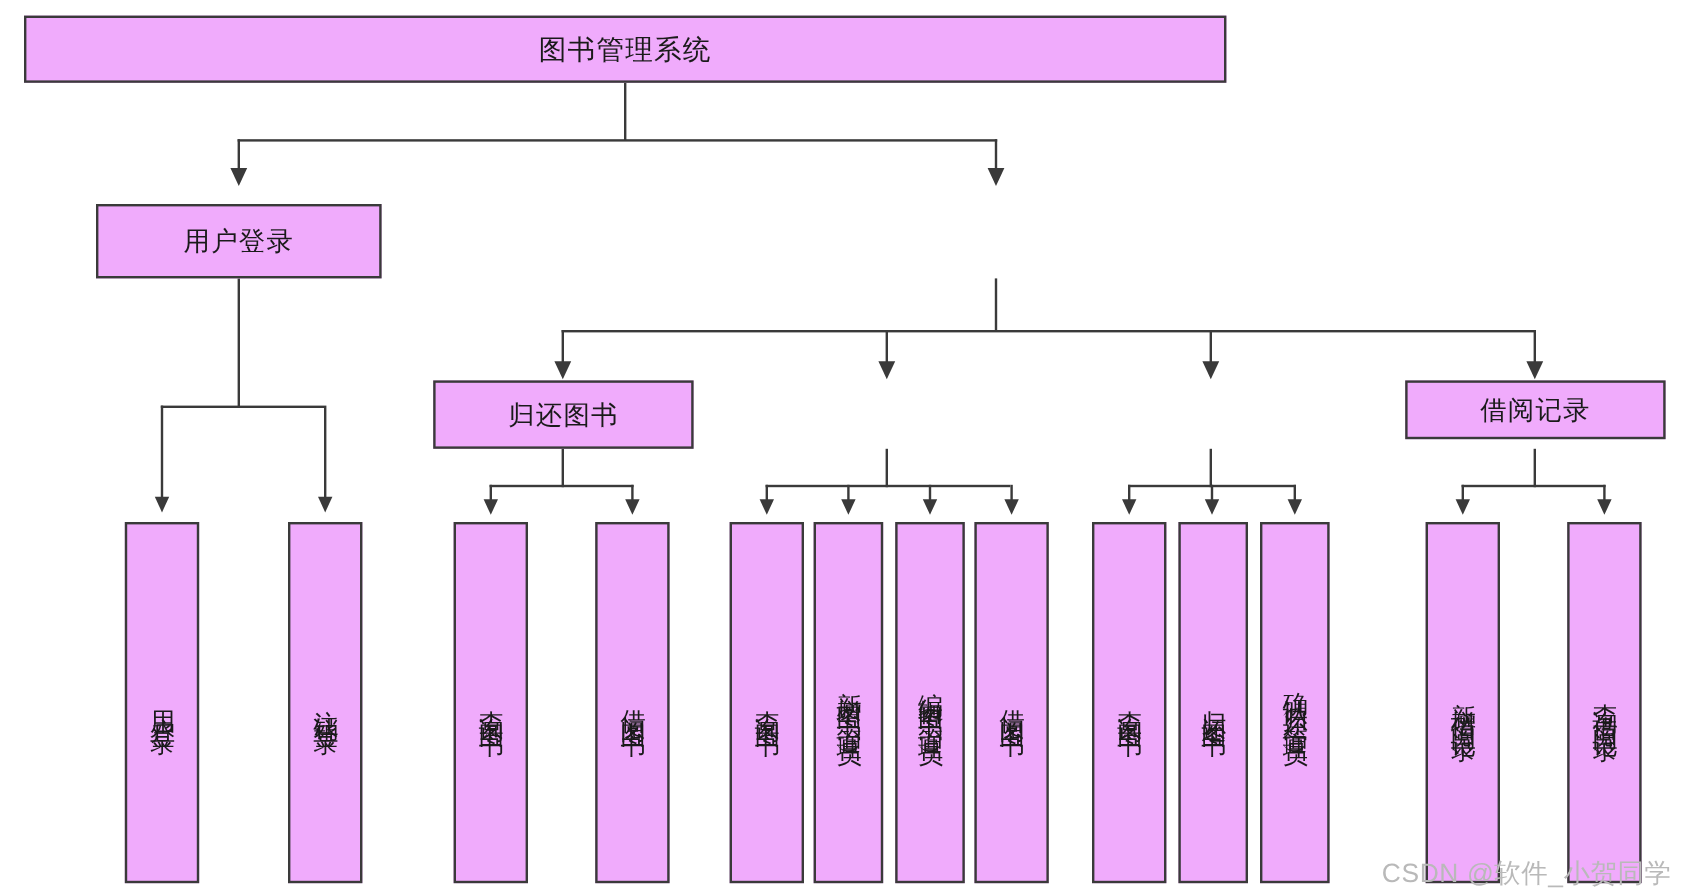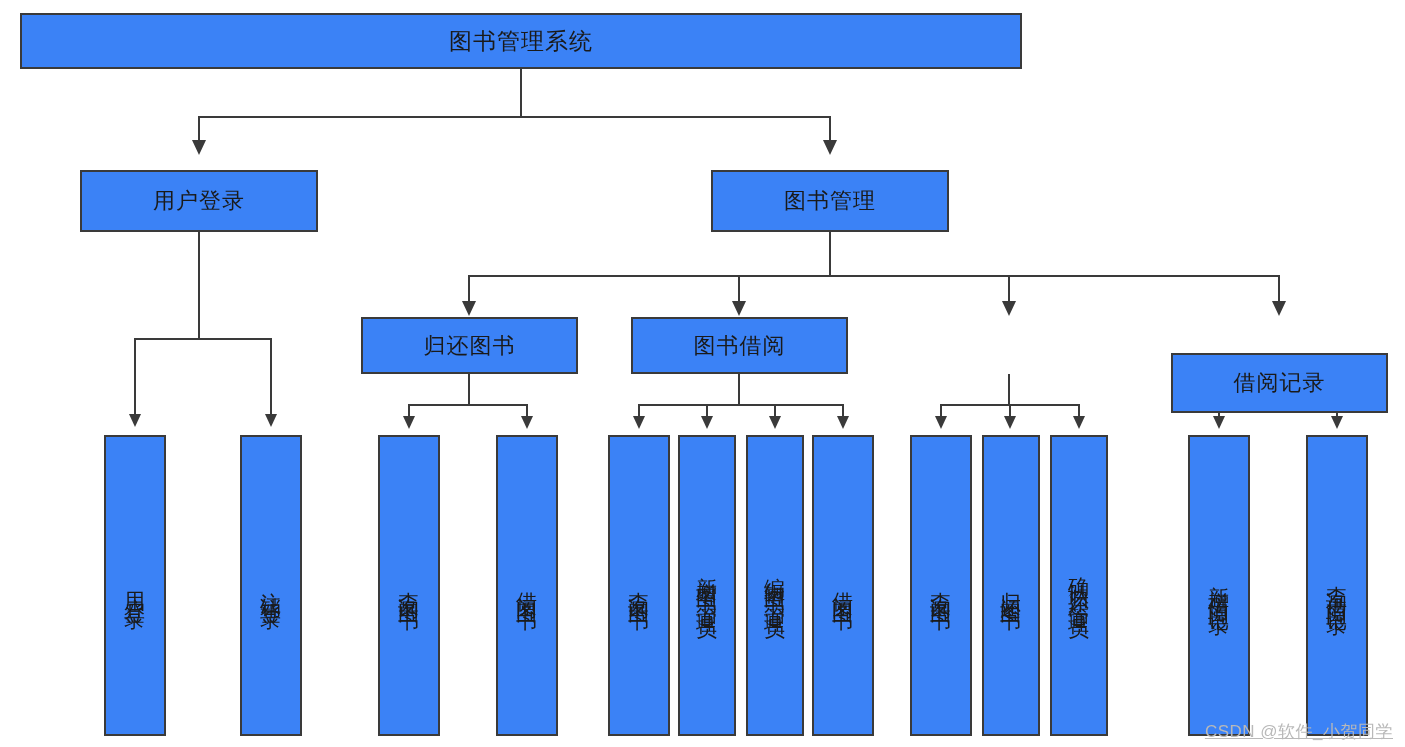--- a/index.html
+++ b/index.html
@@ -9,21 +9,21 @@
     background:#ffffff;
     font-family:"Liberation Sans","DejaVu Sans",sans-serif;
     overflow:hidden;
   }
   #canvas{position:relative;width:1405px;height:747px;}
 
   
   .node{
     position:absolute;
     box-sizing:border-box;
-    background:#3b82f6;
+    background:#f0abfc;
     border:2px solid #3a3a3a;
     color:#1a1a1a;
     display:flex;
     align-items:center;
     justify-content:center;
     text-align:center;
     z-index:3;
   }
   .node.h{
     font-size:22px;
@@ -55,26 +55,25 @@
   .arrow.sm{
     border-left:6px solid transparent;
     border-right:6px solid transparent;
     border-top:13px solid #3a3a3a;
   }
 
   
   #watermark{
     position:absolute;
     right:12px;bottom:4px;
-    font-size:17px;
+    font-size:22px;
     color:#b9b9b9;
     letter-spacing:0.5px;
     z-index:5;
     white-space:nowrap;
-    text-decoration:underline;
   }
 </style>
 </head>
 <body>
 
 <div id="canvas">
 
   <div class="node h root" style="left:20px;top:13px;width:1002px;height:56px;">
     <span>图书管理系统</span>
   </div>
@@ -82,23 +81,20 @@
   <div class="vline" style="left:520px;top:69px;width:2px;height:48px;"></div>
 
   <div class="hline" style="left:198px;top:116px;width:633px;height:2px;"></div>
   <div class="vline" style="left:198px;top:116px;width:2px;height:26px;"></div>
   <div class="arrow" style="left:192px;top:140px;"></div>
   <div class="vline" style="left:829px;top:116px;width:2px;height:26px;"></div>
   <div class="arrow" style="left:823px;top:140px;"></div>
 
   <div class="node h" style="left:80px;top:170px;width:238px;height:62px;">
     <span>用户登录</span>
-  </div>
-  <div class="node h" style="left:711px;top:170px;width:238px;height:62px;">
-    <span>图书管理</span>
   </div>
 
   <div class="vline" style="left:198px;top:232px;width:2px;height:108px;"></div>
   <div class="hline" style="left:134px;top:338px;width:136px;height:2px;"></div>
   <div class="vline" style="left:134px;top:338px;width:2px;height:78px;"></div>
   <div class="arrow sm" style="left:129px;top:414px;"></div>
   <div class="vline" style="left:270px;top:338px;width:2px;height:78px;"></div>
   <div class="arrow sm" style="left:265px;top:414px;"></div>
 
   <div class="vline" style="left:829px;top:232px;width:2px;height:44px;"></div>
@@ -108,24 +104,21 @@
   <div class="vline" style="left:738px;top:275px;width:2px;height:28px;"></div>
   <div class="arrow" style="left:732px;top:301px;"></div>
   <div class="vline" style="left:1008px;top:275px;width:2px;height:28px;"></div>
   <div class="arrow" style="left:1002px;top:301px;"></div>
   <div class="vline" style="left:1278px;top:275px;width:2px;height:28px;"></div>
   <div class="arrow" style="left:1272px;top:301px;"></div>
 
   <div class="node h" style="left:361px;top:317px;width:217px;height:57px;">
     <span>归还图书</span>
   </div>
-  <div class="node h" style="left:631px;top:317px;width:217px;height:57px;">
-    <span>图书借阅</span>
-  </div>
-  <div class="node h" style="left:1171px;top:317px;width:217px;height:60px;margin-top:36px;">
+  <div class="node h" style="left:1171px;top:317px;width:217px;height:49px;">
     <span>借阅记录</span>
   </div>
 
   <div class="vline" style="left:468px;top:374px;width:2px;height:32px;"></div>
   <div class="hline" style="left:408px;top:404px;width:120px;height:2px;"></div>
   <div class="vline" style="left:408px;top:404px;width:2px;height:14px;"></div>
   <div class="arrow sm" style="left:403px;top:416px;"></div>
   <div class="vline" style="left:526px;top:404px;width:2px;height:14px;"></div>
   <div class="arrow sm" style="left:521px;top:416px;"></div>
 

